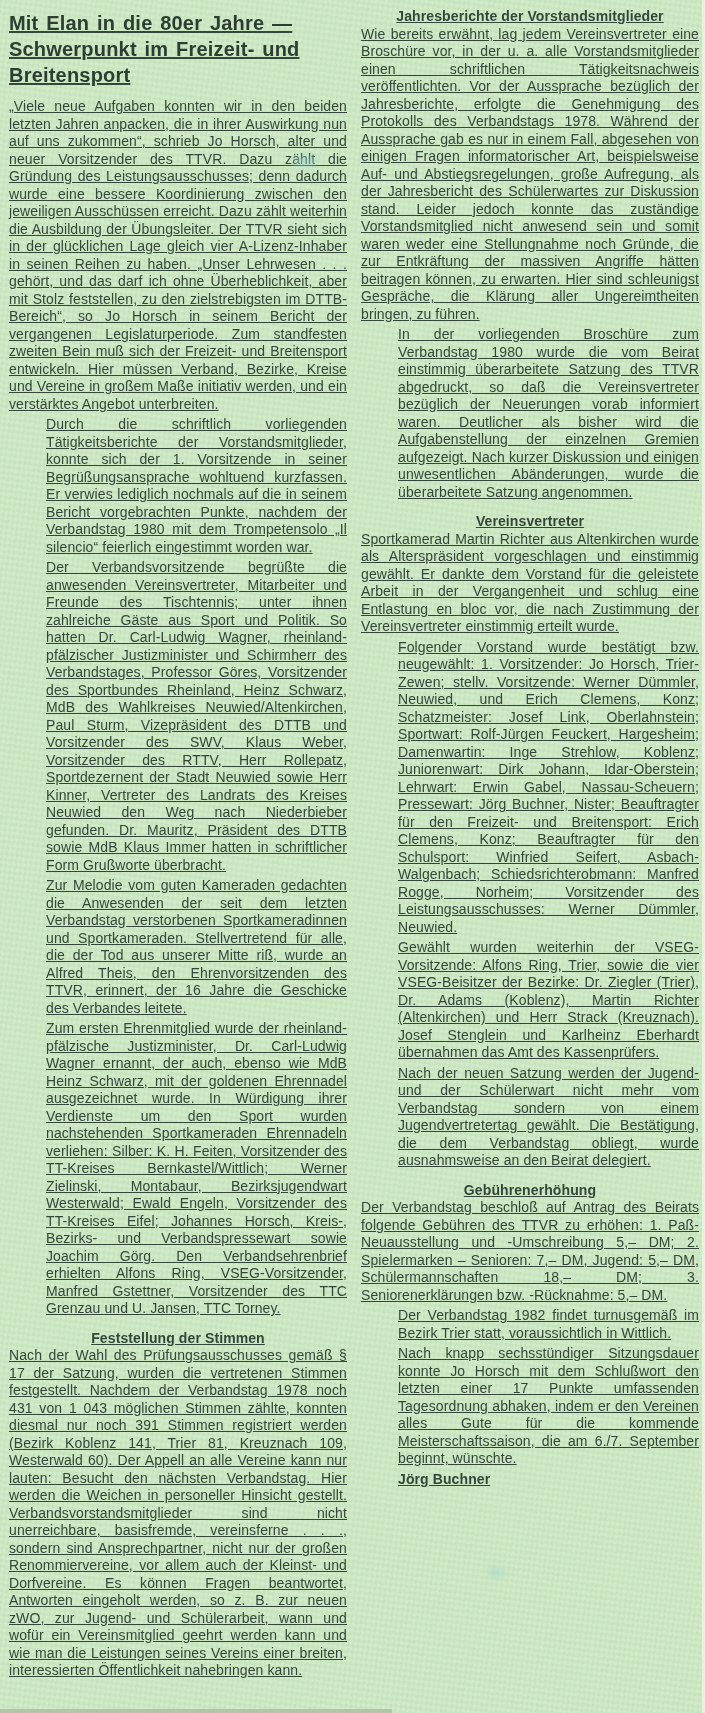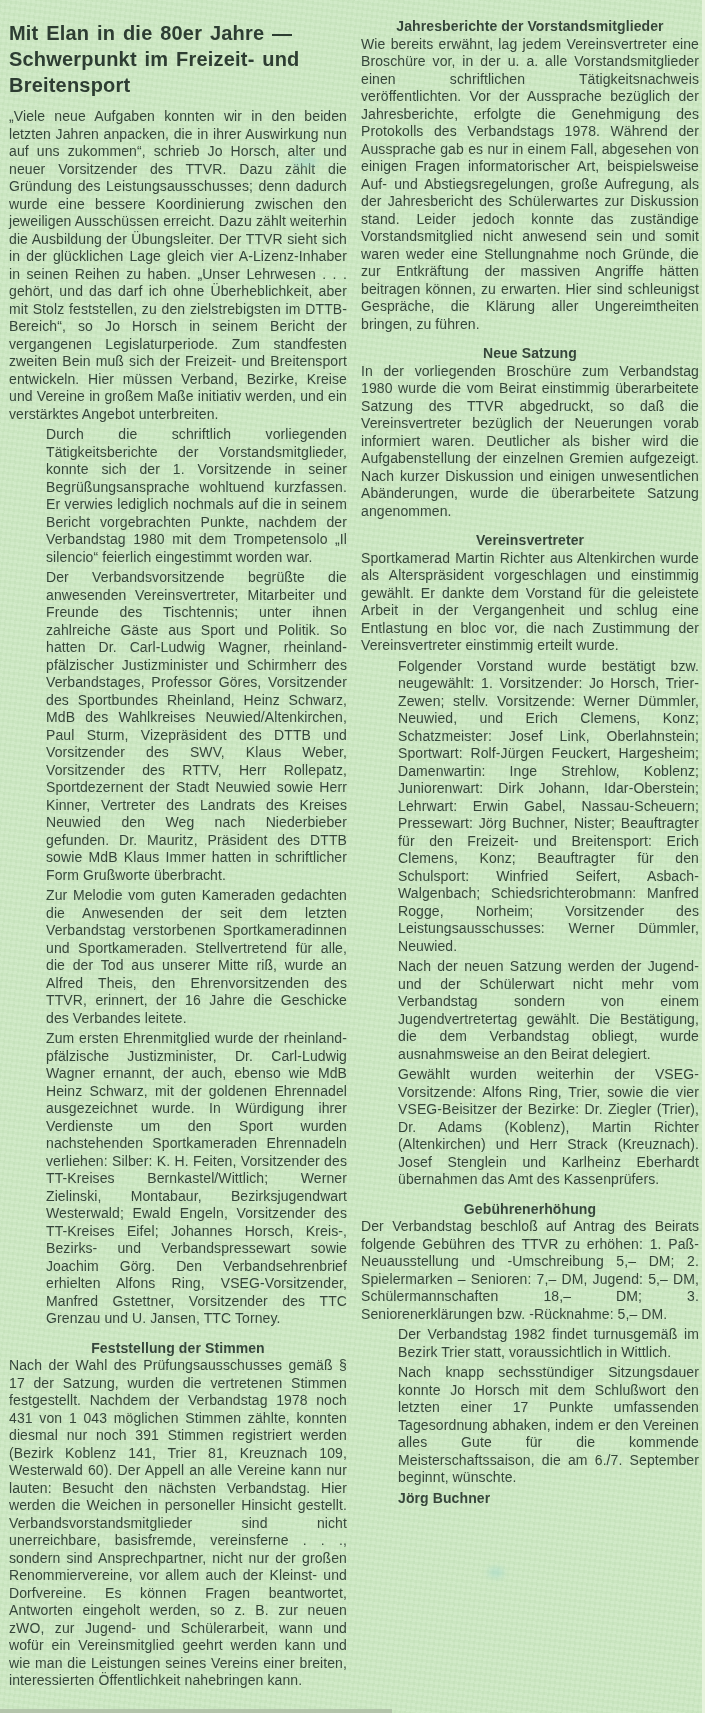--- a/index.html
+++ b/index.html
@@ -10,27 +10,28 @@
     position: relative;
   }
   .page {
     position: absolute; inset: 0;
     background-color: #cde8c3;
     background-image:
       repeating-linear-gradient(7deg,  rgba(116,158,108,0.045) 0 3px, rgba(255,255,255,0.05) 3px 6px),
       repeating-linear-gradient(97deg, rgba(116,158,108,0.035) 0 2px, rgba(255,255,255,0.04) 2px 5px);
   }
   .col {
-    position: absolute; top: 18px;
+    position: absolute; top: 8px;
     width: 338px;
     color: #35453a;
     font-size: 14px;
     line-height: 17.5px;
     text-align: justify;
     letter-spacing: 0.1px;
+    text-decoration: underline;
   }
   .col-left  { left: 9px;  }
   .col-right { left: 361px; }
   .title {
     font-size: 20px;
     line-height: 26px;
     font-weight: bold;
     color: #2d3d32;
     text-align: left;
     letter-spacing: 0.2px;
@@ -88,27 +89,26 @@
     <p class="para">Der Verbandsvorsitzende begrüßte die anwesenden Vereinsvertreter, Mitarbeiter und Freunde des Tischtennis; unter ihnen zahlreiche Gäste aus Sport und Politik. So hatten Dr. Carl-Ludwig Wagner, rheinland-pfälzischer Justizminister und Schirmherr des Verbandstages, Professor Göres, Vorsitzender des Sportbundes Rheinland, Heinz Schwarz, MdB des Wahlkreises Neuwied/Altenkirchen, Paul Sturm, Vizepräsident des DTTB und Vorsitzender des SWV, Klaus Weber, Vorsitzender des RTTV, Herr Rollepatz, Sportdezernent der Stadt Neuwied sowie Herr Kinner, Vertreter des Landrats des Kreises Neuwied den Weg nach Niederbieber gefunden. Dr. Mauritz, Präsident des DTTB sowie MdB Klaus Immer hatten in schriftlicher Form Grußworte überbracht.</p>
     <p class="para">Zur Melodie vom guten Kameraden gedachten die Anwesenden der seit dem letzten Verbandstag verstorbenen Sportkameradinnen und Sportkameraden. Stellvertretend für alle, die der Tod aus unserer Mitte riß, wurde an Alfred Theis, den Ehrenvorsitzenden des TTVR, erinnert, der 16 Jahre die Geschicke des Verbandes leitete.</p>
     <p class="para">Zum ersten Ehrenmitglied wurde der rheinland-pfälzische Justizminister, Dr. Carl-Ludwig Wagner ernannt, der auch, ebenso wie MdB Heinz Schwarz, mit der goldenen Ehrennadel ausgezeichnet wurde. In Würdigung ihrer Verdienste um den Sport wurden nachstehenden Sportkameraden Ehrennadeln verliehen: Silber: K. H. Feiten, Vorsitzender des TT-Kreises Bernkastel/Wittlich; Werner Zielinski, Montabaur, Bezirksjugendwart Westerwald; Ewald Engeln, Vorsitzender des TT-Kreises Eifel; Johannes Horsch, Kreis-, Bezirks- und Verbandspressewart sowie Joachim Görg. Den Verbandsehrenbrief erhielten Alfons Ring, VSEG-Vorsitzender, Manfred Gstettner, Vorsitzender des TTC Grenzau und U. Jansen, TTC Torney.</p>
     <h2 class="heading">Feststellung der Stimmen</h2>
     <p class="para">Nach der Wahl des Prüfungsausschusses gemäß § 17 der Satzung, wurden die vertretenen Stimmen festgestellt. Nachdem der Verbandstag 1978 noch 431 von 1 043 möglichen Stimmen zählte, konnten diesmal nur noch 391 Stimmen registriert werden (Bezirk Koblenz 141, Trier 81, Kreuznach 109, Westerwald 60). Der Appell an alle Vereine kann nur lauten: Besucht den nächsten Verbandstag. Hier werden die Weichen in personeller Hinsicht gestellt. Verbandsvorstandsmitglieder sind nicht unerreichbare, basisfremde, vereinsferne . . ., sondern sind Ansprechpartner, nicht nur der großen Renommiervereine, vor allem auch der Kleinst- und Dorfvereine. Es können Fragen beantwortet, Antworten eingeholt werden, so z. B. zur neuen zWO, zur Jugend- und Schülerarbeit, wann und wofür ein Vereinsmitglied geehrt werden kann und wie man die Leistungen seines Vereins einer breiten, interessierten Öffentlichkeit nahebringen kann.</p>
   </div>
 
   <div class="col col-right">
     <h2 class="heading">Jahresberichte der Vorstandsmitglieder</h2>
     <p class="para">Wie bereits erwähnt, lag jedem Vereinsvertreter eine Broschüre vor, in der u. a. alle Vorstandsmitglieder einen schriftlichen Tätigkeitsnachweis veröffentlichten. Vor der Aussprache bezüglich der Jahresberichte, erfolgte die Genehmigung des Protokolls des Verbandstags 1978. Während der Aussprache gab es nur in einem Fall, abgesehen von einigen Fragen informatorischer Art, beispielsweise Auf- und Abstiegsregelungen, große Aufregung, als der Jahresbericht des Schülerwartes zur Diskussion stand. Leider jedoch konnte das zuständige Vorstandsmitglied nicht anwesend sein und somit waren weder eine Stellungnahme noch Gründe, die zur Entkräftung der massiven Angriffe hätten beitragen können, zu erwarten. Hier sind schleunigst Gespräche, die Klärung aller Ungereimtheiten bringen, zu führen.</p>
-    <h2 class="heading">Neue Satzung</h2>
     <p class="para">In der vorliegenden Broschüre zum Verbandstag 1980 wurde die vom Beirat einstimmig überarbeitete Satzung des TTVR abgedruckt, so daß die Vereinsvertreter bezüglich der Neuerungen vorab informiert waren. Deutlicher als bisher wird die Aufgabenstellung der einzelnen Gremien aufgezeigt. Nach kurzer Diskussion und einigen unwesentlichen Abänderungen, wurde die überarbeitete Satzung angenommen.</p>
     <h2 class="heading">Vereinsvertreter</h2>
     <p class="para">Sportkamerad Martin Richter aus Altenkirchen wurde als Alterspräsident vorgeschlagen und einstimmig gewählt. Er dankte dem Vorstand für die geleistete Arbeit in der Vergangenheit und schlug eine Entlastung en bloc vor, die nach Zustimmung der Vereinsvertreter einstimmig erteilt wurde.</p>
     <p class="para">Folgender Vorstand wurde bestätigt bzw. neugewählt: 1. Vorsitzender: Jo Horsch, Trier-Zewen; stellv. Vorsitzende: Werner Dümmler, Neuwied, und Erich Clemens, Konz; Schatzmeister: Josef Link, Oberlahnstein; Sportwart: Rolf-Jürgen Feuckert, Hargesheim; Damenwartin: Inge Strehlow, Koblenz; Juniorenwart: Dirk Johann, Idar-Oberstein; Lehrwart: Erwin Gabel, Nassau-Scheuern; Pressewart: Jörg Buchner, Nister; Beauftragter für den Freizeit- und Breitensport: Erich Clemens, Konz; Beauftragter für den Schulsport: Winfried Seifert, Asbach-Walgenbach; Schiedsrichterobmann: Manfred Rogge, Norheim; Vorsitzender des Leistungsausschusses: Werner Dümmler, Neuwied.</p>
+    <p class="para">Gewählt wurden weiterhin der VSEG-Vorsitzende: Alfons Ring, Trier, sowie die vier VSEG-Beisitzer der Bezirke: Dr. Ziegler (Trier), Dr. Adams (Koblenz), Martin Richter (Altenkirchen) und Herr Strack (Kreuznach). Josef Stenglein und Karlheinz Eberhardt übernahmen das Amt des Kassenprüfers.</p>
     <p class="para">Nach der neuen Satzung werden der Jugend- und der Schülerwart nicht mehr vom Verbandstag sondern von einem Jugendvertretertag gewählt. Die Bestätigung, die dem Verbandstag obliegt, wurde ausnahmsweise an den Beirat delegiert.</p>
-    <p class="para">Gewählt wurden weiterhin der VSEG-Vorsitzende: Alfons Ring, Trier, sowie die vier VSEG-Beisitzer der Bezirke: Dr. Ziegler (Trier), Dr. Adams (Koblenz), Martin Richter (Altenkirchen) und Herr Strack (Kreuznach). Josef Stenglein und Karlheinz Eberhardt übernahmen das Amt des Kassenprüfers.</p>
     <h2 class="heading">Gebührenerhöhung</h2>
     <p class="para">Der Verbandstag beschloß auf Antrag des Beirats folgende Gebühren des TTVR zu erhöhen: 1. Paß-Neuausstellung und -Umschreibung 5,– DM; 2. Spielermarken – Senioren: 7,– DM, Jugend: 5,– DM, Schülermannschaften 18,– DM; 3. Seniorenerklärungen bzw. -Rücknahme: 5,– DM.</p>
     <p class="para">Der Verbandstag 1982 findet turnusgemäß im Bezirk Trier statt, voraussichtlich in Wittlich.</p>
     <p class="para">Nach knapp sechsstündiger Sitzungsdauer konnte Jo Horsch mit dem Schlußwort den letzten einer 17 Punkte umfassenden Tagesordnung abhaken, indem er den Vereinen alles Gute für die kommende Meisterschaftssaison, die am 6./7. September beginnt, wünschte.</p>
     <p class="para byline">Jörg Buchner</p>
   </div>
 
   <div class="smudge smudge-1"></div>
   <div class="smudge smudge-2"></div>
   <div class="edge-bottom"></div>

